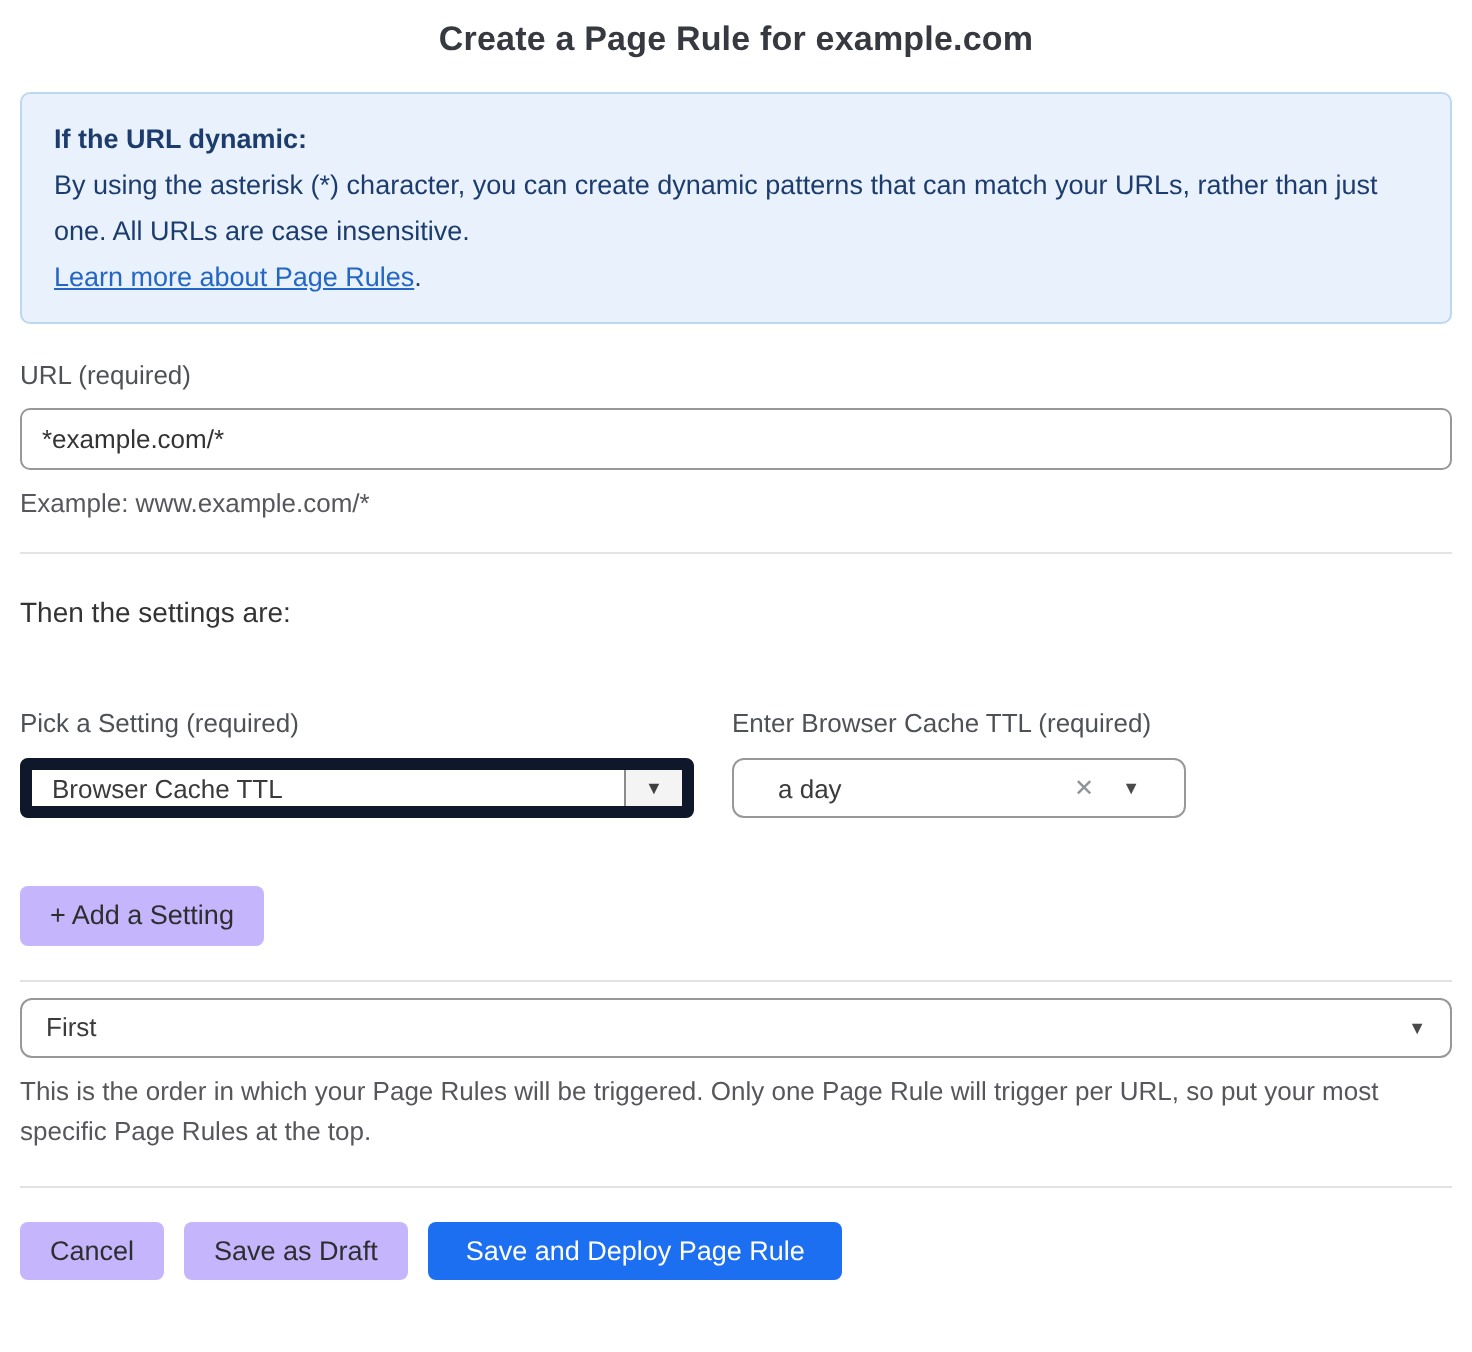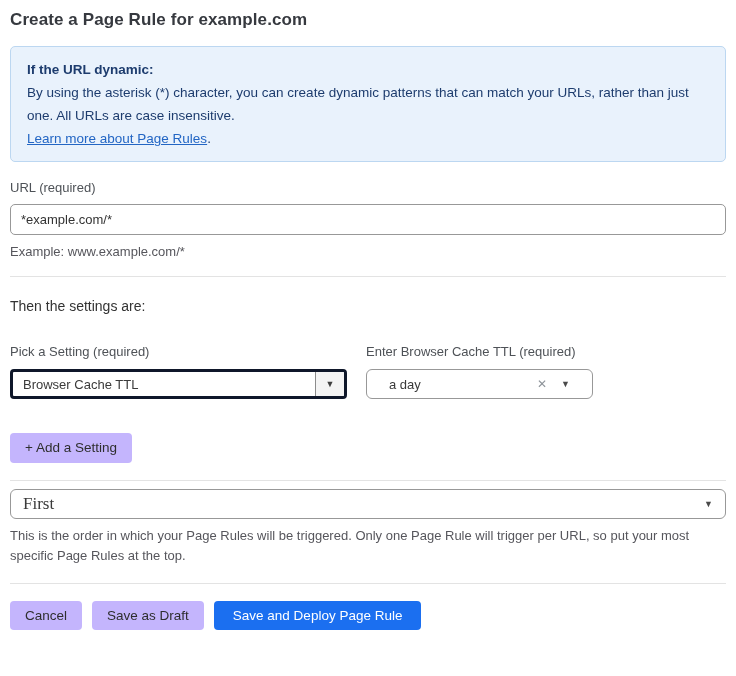--- a/index.html
+++ b/index.html
@@ -10,20 +10,21 @@
     -webkit-font-smoothing: antialiased;
   }
   .container { padding: 8px 10px 20px 10px; }
 
   .page-title {
     font-size: 17px;
     font-weight: bold;
     color: #36393f;
     letter-spacing: 0.1px;
     margin: 2px 0 16px 0;
+    text-align: center;
   }
 
   .info-box {
     background: #e9f2fc;
     border: 1px solid #bcd7f1;
     border-radius: 5px;
     padding: 11px 16px;
     color: #1d3c6e;
     font-size: 13.5px;
     line-height: 23px;
@@ -71,31 +72,31 @@
   .section-heading {
     font-size: 14px;
     font-weight: normal;
     color: #333333;
     margin: 21px 0 0 0;
   }
 
   .settings-row {
     display: flex;
     gap: 19px;
-    margin-top: 30px;
+    margin-top: 40px;
   }
   .settings-col-1 { width: 337px; }
   .settings-col-2 { width: 227px; }
   .settings-row .field-label { margin-bottom: 10px; }
 
   .split-select {
     display: flex;
     align-items: stretch;
     height: 30px;
-    border: 3px solid #0f172a;
+    border: 6px solid #0f172a;
     border-radius: 4px;
     background: #ffffff;
     overflow: hidden;
     cursor: pointer;
   }
   .split-select .select-value {
     flex: 1;
     display: flex;
     align-items: center;
     padding: 0 10px;
@@ -165,21 +166,21 @@
     align-items: center;
     justify-content: space-between;
     height: 30px;
     border: 1px solid #989898;
     border-radius: 6px;
     padding: 0 12px;
     margin-top: 8px;
     background: #ffffff;
     cursor: pointer;
   }
-  .full-select .full-select-value { font-size: 17px; color: #3a3a3a; font-family: Liberation Serif, serif; }
+  .full-select .full-select-value { font-size: 13px; color: #3a3a3a; }
   .full-select .full-select-caret { font-size: 9px; color: #4a4a4a; }
 
   .order-label { margin-top: 25px; margin-bottom: 0; }
   .order-helper { margin-top: 7px; }
 
   .footer-actions {
     display: flex;
     gap: 10px;
     margin-top: 17px;
   }

